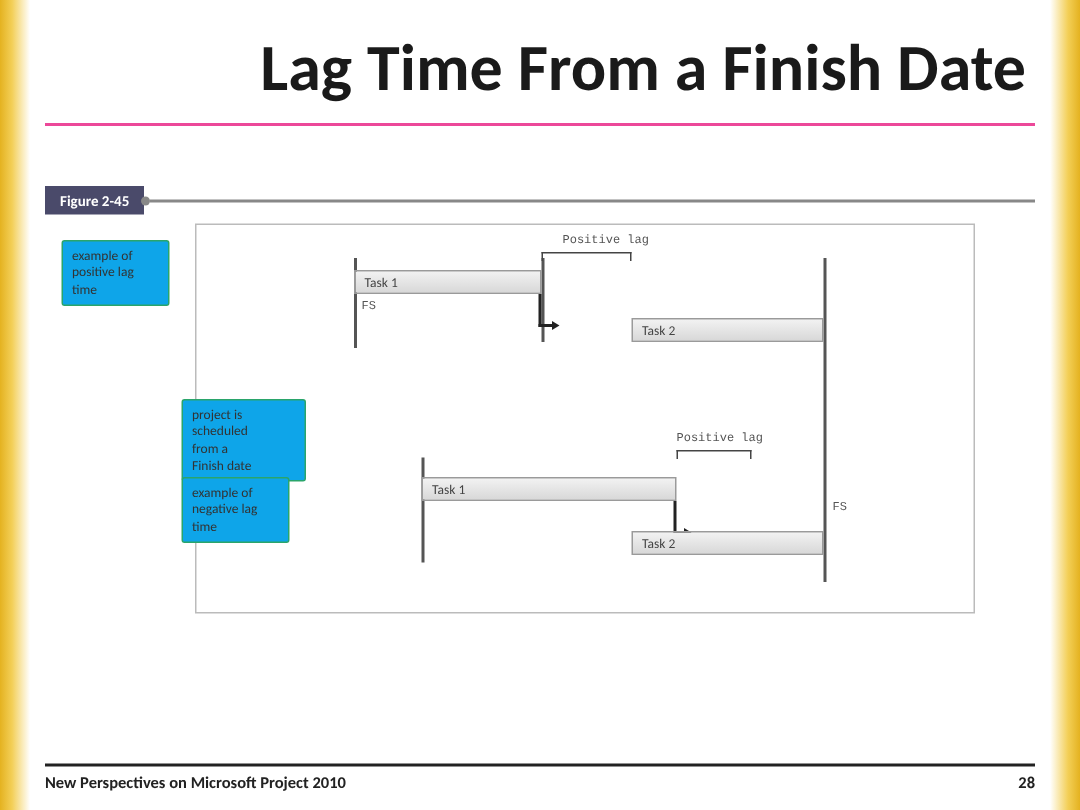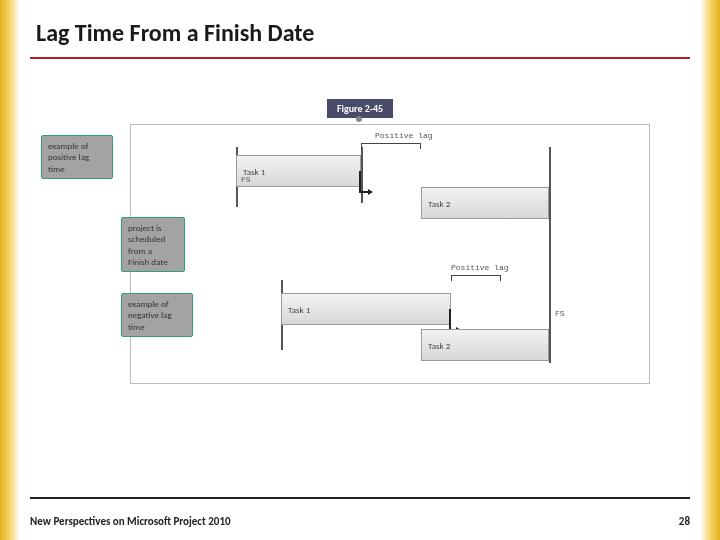--- a/index.html
+++ b/index.html
@@ -21,34 +21,34 @@
     position: absolute;
     right: 0; top: 0;
     width: 20px; height: 540px;
     background: linear-gradient(to left, #e4b220 0%, #f3cf57 40%, #fff 100%);
   }
   .slide {
     position: absolute;
     left: 30px; right: 30px; top: 10px; bottom: 10px;
   }
   .title {
-    font-size: 24px;
+    font-size: 44px;
     font-weight: 700;
     color: #1a1a1a;
     padding: 8px 6px 10px 6px;
-    border-bottom: 2px solid #b91c1c;
+    border-bottom: 2px solid #ec4899;
+    text-align: right;
   }
   .figure-wrap {
     margin-top: 40px;
   }
   .fig-header {
     display: flex;
     align-items: center;
     font-size: 10px;
-    flex-direction: column;
   }
   .fig-tag {
     background: #4a4a6a;
     color: #fff;
     padding: 3px 10px;
     font-weight: 600;
   }
   .fig-caption {
     margin-left: 10px;
     color: #222;
@@ -73,32 +73,32 @@
     width: 520px;
     height: 260px;
     border: 1px solid #bbb;
     margin: 6px 0 0 100px;
     position: relative;
     background: #fff;
   }
   .callout {
     position: absolute;
     border: 1px solid #2aa56b;
-    background: #a3a3a3;
+    background: #0ea5e9;
     color: #333;
     font-size: 9px;
     padding: 4px 6px;
     border-radius: 2px;
     line-height: 1.25;
   }
   .taskbar {
     position: absolute;
     border: 1px solid #9a9a9a;
     background: linear-gradient(#f2f2f2,#d8d8d8);
-    height: 32px;
+    height: 16px;
     font-size: 9px;
     color: #444;
     display: flex;
     align-items: center;
     padding-left: 6px;
   }
   .label-sm {
     position: absolute;
     font-size: 8px;
     color: #555;
@@ -129,21 +129,21 @@
     border-left:5px solid #222;
     border-top:3px solid transparent;
     border-bottom:3px solid transparent;
   }
   .footer {
     position: absolute;
     left: 30px; right: 30px; bottom: 12px;
     border-top: 2px solid #222;
     display: flex;
     justify-content: space-between;
-    padding-top: 16px;
+    padding-top: 4px;
     font-size: 11px;
     font-weight: 600;
     color: #222;
   }
 </style>
 </head>
 <body>
 
 <div class="gold-bar-left"></div>
 <div class="gold-bar-right"></div>
@@ -154,21 +154,21 @@
   <div class="figure-wrap">
     <div class="fig-header">
       <div class="fig-tag">Figure 2-45</div>
       <div class="fig-caption-line"></div>
     </div>
 
     <div class="diagram">
 
       <div class="callout" style="left:-90px; top:10px; width:72px; white-space:pre-line">example of
 positive lag time</div>
-      <div class="callout" style="left:-10px; top:92px; width:64px; white-space:pre-line">project is
+      <div class="callout" style="left:-10px; top:116px; width:83px; white-space:pre-line">project is
 scheduled
 from a
 Finish date</div>
       <div class="callout" style="left:-10px; top:168px; width:72px; white-space:pre-line">example of
 negative lag time</div>
 
       <div class="timeline" style="left:105px; top:22px; height:60px"></div>
       <div class="timeline" style="left:418px; top:22px; height:216px"></div>
       <div class="timeline" style="left:230px; top:22px; height:56px"></div>
 

